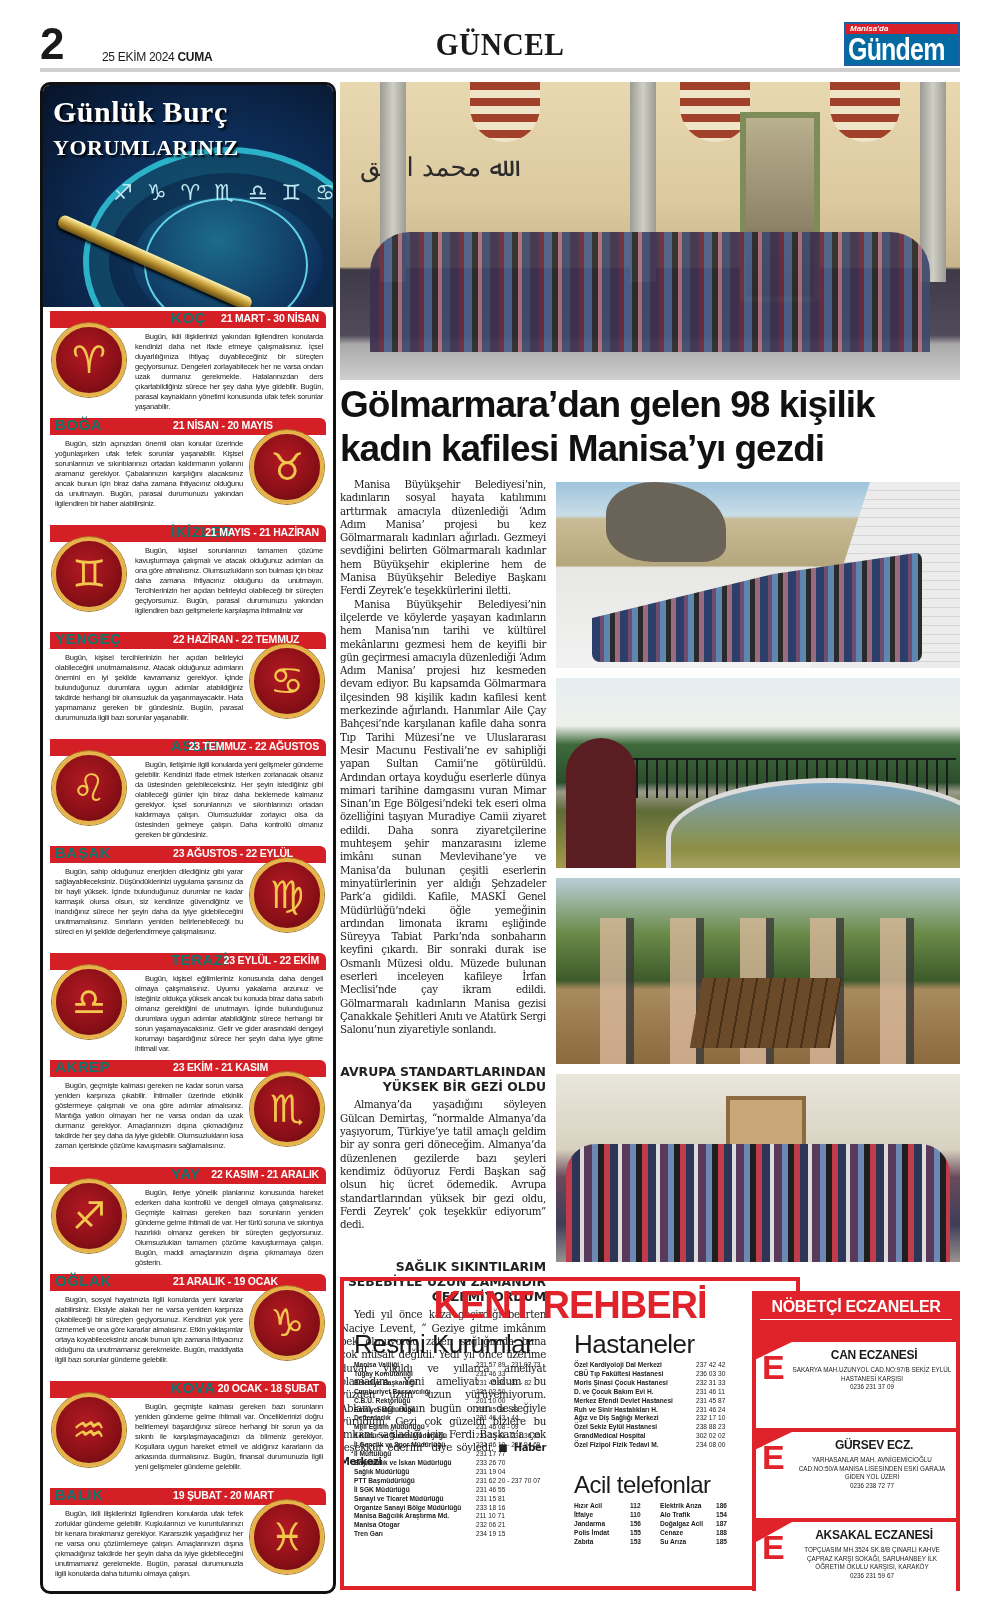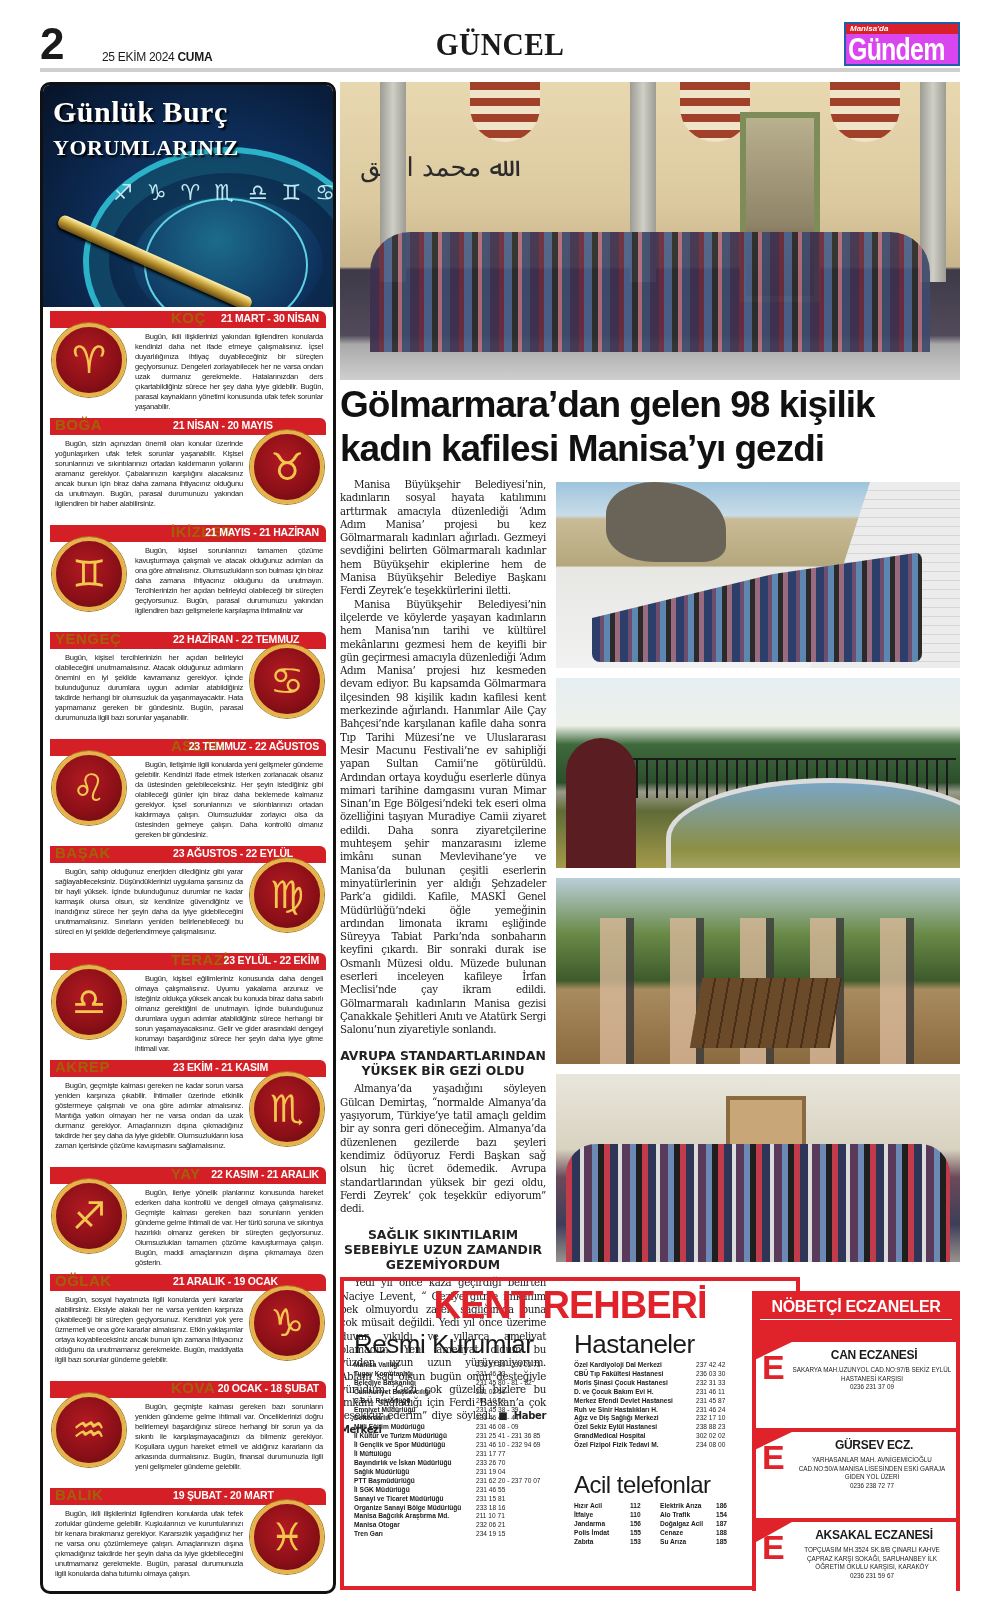--- a/index.html
+++ b/index.html
@@ -5,39 +5,39 @@
   * { box-sizing: border-box; margin: 0; padding: 0; }
   html, body { width: 1000px; height: 1615px; background: #fff; overflow: hidden; }
   body { font-family: "Liberation Sans", sans-serif; color: #1a1a1a; position: relative; }
 
   
   .masthead { position: absolute; left: 40px; top: 20px; width: 920px; height: 52px; }
   .page-num { position: absolute; left: 0; top: 0; font: bold 44px "Liberation Sans", sans-serif; line-height: 48px; }
   .date { position: absolute; left: 62px; top: 30px; font: 12px "Liberation Sans", sans-serif; letter-spacing: -0.3px; }
   .date b { font-weight: bold; }
   .section-title { position: absolute; left: 0; width: 100%; top: 6px; text-align: center; font: bold 32px "Liberation Serif", serif; letter-spacing: 0.5px; transform: scaleX(0.92); }
-  .logo { position: absolute; right: 0; top: 2px; width: 116px; height: 44px; background: #d946ef; border: 2px solid #1f5ea8; }
+  .logo { position: absolute; right: 0; top: 2px; width: 116px; height: 44px; background: #0369a1; border: 2px solid #1f5ea8; }
   .logo .lt { position: absolute; left: 0; top: 0; width: 70px; height: 10px; background: #d7202a; color: #fff; font: italic bold 8px "Liberation Sans", sans-serif; padding-left: 4px; line-height: 10px; }
   .logo .rt { position: absolute; right: 0; top: 0; width: 42px; height: 10px; background: #d7202a; }
   .logo .main { position: absolute; left: 2px; top: 8px; color: #fff; font: bold 32px "Liberation Sans Narrow", "Liberation Sans", sans-serif; letter-spacing: -1px; transform: scaleX(0.78); transform-origin: left; line-height: 34px; }
   .rule { position: absolute; left: 40px; top: 68px; width: 920px; height: 4px; background: #cfcfcf; }
 
   
   .horo { position: absolute; left: 40px; top: 82px; width: 296px; height: 1512px; border: 3px solid #111; border-radius: 10px; overflow: hidden; background: #fff; }
   .horo-banner { position: relative; height: 222px; background: radial-gradient(ellipse at 60% 70%, #1c6c8c 0%, #0d2e5a 45%, #071328 100%); overflow: hidden; }
   .horo-banner .wheel { position: absolute; left: 40px; top: 62px; width: 290px; height: 230px; border-radius: 50%; border: 6px solid #2bb2c9; box-shadow: inset 0 0 0 20px rgba(30,120,150,0.35), inset 0 0 0 44px rgba(10,40,70,0.6); }
   .horo-banner .wheel::after { content: ""; position: absolute; left: 55px; top: 45px; width: 160px; height: 130px; border-radius: 50%; border: 2px solid #5fd0e0; }
   .horo-banner .glyphs { position: absolute; left: 70px; top: 88px; width: 230px; color: #bfe9f3; font: 22px "DejaVu Sans", sans-serif; letter-spacing: 14px; line-height: 40px; }
   .horo-banner .pen { position: absolute; left: 16px; top: 128px; width: 210px; height: 14px; background: linear-gradient(180deg,#fff2b0,#c9a23a 45%,#6a4d10); border-radius: 6px; transform: rotate(24deg); transform-origin: left; box-shadow: 0 2px 3px #000; }
   .horo-banner h1 { position: absolute; left: 10px; top: 10px; color: #fff; font: bold 30px "Liberation Serif", serif; text-shadow: 2px 2px 2px #000; letter-spacing: 0.5px; }
   .horo-banner h2 { position: absolute; left: 10px; top: 50px; color: #fff; font: bold 22px "Liberation Serif", serif; text-shadow: 2px 2px 2px #000; letter-spacing: 0.5px; }
 
   .sign { position: relative; height: 107px; }
   .sign .bar { position: absolute; left: 7px; right: 7px; top: 4px; height: 17px; background: #d51f26; border-radius: 0 6px 0 0; }
-  .sign .name { position: absolute; top: 2px; font: 900 15px "Liberation Sans", sans-serif; color: #a16207; letter-spacing: 0.5px; text-align: right; }
+  .sign .name { position: absolute; top: 2px; font: 900 15px "Liberation Sans", sans-serif; color: #0f766e; letter-spacing: 0.5px; text-align: right; }
   .sign .dates { position: absolute; top: 5px; right: 14px; font: bold 10.5px "Liberation Sans", sans-serif; color: #fff; letter-spacing: -0.2px; }
   .sign .medal { position: absolute; top: 16px; width: 74px; height: 74px; border-radius: 50%; background: radial-gradient(circle at 45% 40%, #b31a22 0%, #8a0f17 60%, #5e0a10 100%); border: 4px solid #e5b34a; box-shadow: 0 0 0 1px #a07a22; display: flex; align-items: center; justify-content: center; color: #f3c74e; font: 38px "DejaVu Sans", sans-serif; }
   .sign .text { position: absolute; top: 25px; font: 7.6px "Liberation Sans Narrow", "Liberation Sans", sans-serif; line-height: 10px; color: #222; text-align: justify; letter-spacing: -0.25px; text-indent: 10px; }
   .sign.left-medal .medal { left: 9px; }
   .sign.left-medal .name { left: 128px; }
   .sign.left-medal .text { left: 92px; right: 10px; }
   .sign.right-medal .medal { right: 9px; }
   .sign.right-medal .name { left: 12px; }
   .sign.right-medal .dates { right: auto; left: 130px; }
   .sign.right-medal .text { left: 12px; right: 90px; }
@@ -49,21 +49,21 @@
   .photo-main .arch { position: absolute; top: 0; width: 70px; height: 60px; background: repeating-linear-gradient(180deg,#a1412a 0 8px,#efe3c8 8px 16px); border-radius: 0 0 35px 35px; }
   .photo-main .door { position: absolute; left: 400px; top: 30px; width: 80px; height: 190px; background: linear-gradient(180deg,#b9b08e,#8f8468 60%,#4d3a22); border: 6px solid #7d8c58; }
   .photo-main .crowd { position: absolute; left: 30px; top: 150px; width: 560px; height: 120px; background: repeating-linear-gradient(90deg,#3d2f4e 0 9px,#6a2a3a 9px 14px,#4a5f8a 14px 22px,#2a2a2a 22px 28px,#b06c7a 28px 32px,#3e4a6c 32px 40px); border-radius: 40px 40px 0 0; opacity: 0.92; }
   .photo-main .calli { position: absolute; left: 20px; top: 70px; color: #2b2b2b; font: 26px "DejaVu Serif", serif; letter-spacing: 2px; }
 
   .headline { position: absolute; left: 340px; top: 383px; width: 620px; font: 900 37px "Liberation Sans", sans-serif; line-height: 44px; letter-spacing: -1px; color: #111; }
 
   
   .article { position: absolute; left: 340px; top: 478px; width: 206px; font: 10.3px "DejaVu Serif", serif; line-height: 13.3px; color: #222; text-align: justify; letter-spacing: -0.35px; }
   .article p { text-indent: 14px; }
-  .article h3 { font: bold 12.4px "DejaVu Sans", sans-serif; letter-spacing: 0; margin: 12px 0 4px; line-height: 15px; text-align: center; }
+  .article h3 { font: bold 12.4px "DejaVu Sans", sans-serif; letter-spacing: 0; margin: 28px 0 4px; line-height: 15px; text-align: right; }
   .article .byline { font: bold 10px "DejaVu Sans", sans-serif; }
 
   .p2 { left: 556px; top: 482px; width: 404px; height: 186px; background: linear-gradient(180deg,#9ec4dd 0%,#c9dde8 18%,#c9bb95 20%,#b5a77d 45%,#e7e7e4 46%,#f2f2f2 100%); }
   .p2 .rock { position: absolute; left: 50px; top: 0; width: 120px; height: 80px; background: #6a6458; border-radius: 40% 60% 20% 40%; }
   .p2 .steps { position: absolute; right: 0; top: 0; width: 150px; height: 186px; background: repeating-linear-gradient(180deg,#ececec 0 8px,#d6d6d6 8px 9px); clip-path: polygon(40% 0,100% 0,100% 100%,0 100%); }
   .p2 .crowd { position: absolute; left: 36px; top: 70px; width: 330px; height: 110px; background: repeating-linear-gradient(90deg,#2c3f6b 0 8px,#6e4d6e 8px 12px,#5d86b0 12px 18px,#2a2a2a 18px 23px,#9a6a7e 23px 28px); clip-path: polygon(0 60%,55% 20%,100% 0,100% 100%,0 100%); border-radius: 8px; }
 
   .p3 { left: 556px; top: 678px; width: 404px; height: 190px; background: linear-gradient(180deg,#e6eef2 0%,#eef1ea 25%,#3e6a3c 35%,#2c4e2c 55%,#9b9b8a 60%,#5f6b37 70%,#a49a4a 100%); }
   .p3 .pond { position: absolute; left: 110px; top: 100px; width: 330px; height: 120px; border-radius: 50% 50% 0 0; background: linear-gradient(180deg,#7aa5c4,#8c8f44 60%,#c9c08a); border: 5px solid #dcdcdc; }
   .p3 .fence { position: absolute; left: 40px; top: 80px; width: 360px; height: 40px; background: repeating-linear-gradient(90deg,#1a1a1a 0 2px,transparent 2px 10px); border-top: 2px solid #1a1a1a; }

